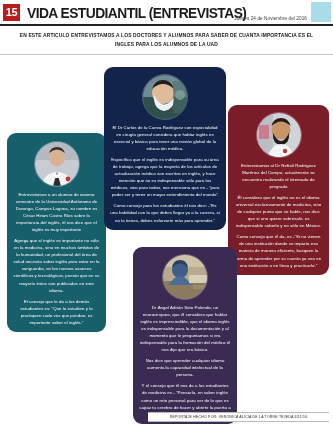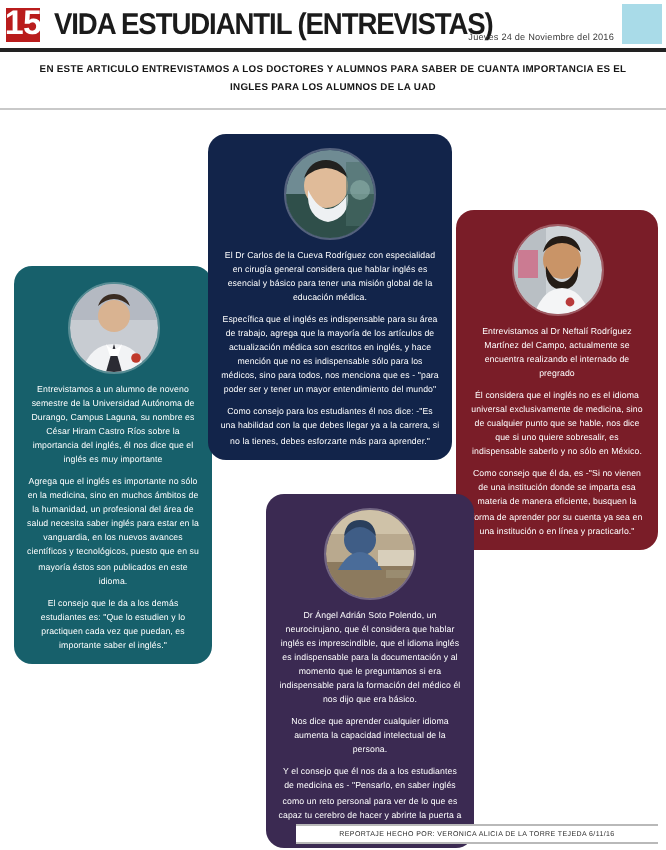--- a/index.html
+++ b/index.html
@@ -23,21 +23,21 @@
     border-bottom: 2px solid #222;
     display: flex;
     align-items: center;
   }
   .page-num {
     width: 17px;
     height: 17px;
     margin-left: 3px;
     background: #b91c1c;
     color: #fff;
-    font-size: 17px;
+    font-size: 11px;
     font-weight: bold;
     display: flex;
     align-items: center;
     justify-content: center;
     letter-spacing: -0.3px;
   }
   .section-title {
     margin-left: 7px;
     font-size: 15px;
     font-weight: bold;

